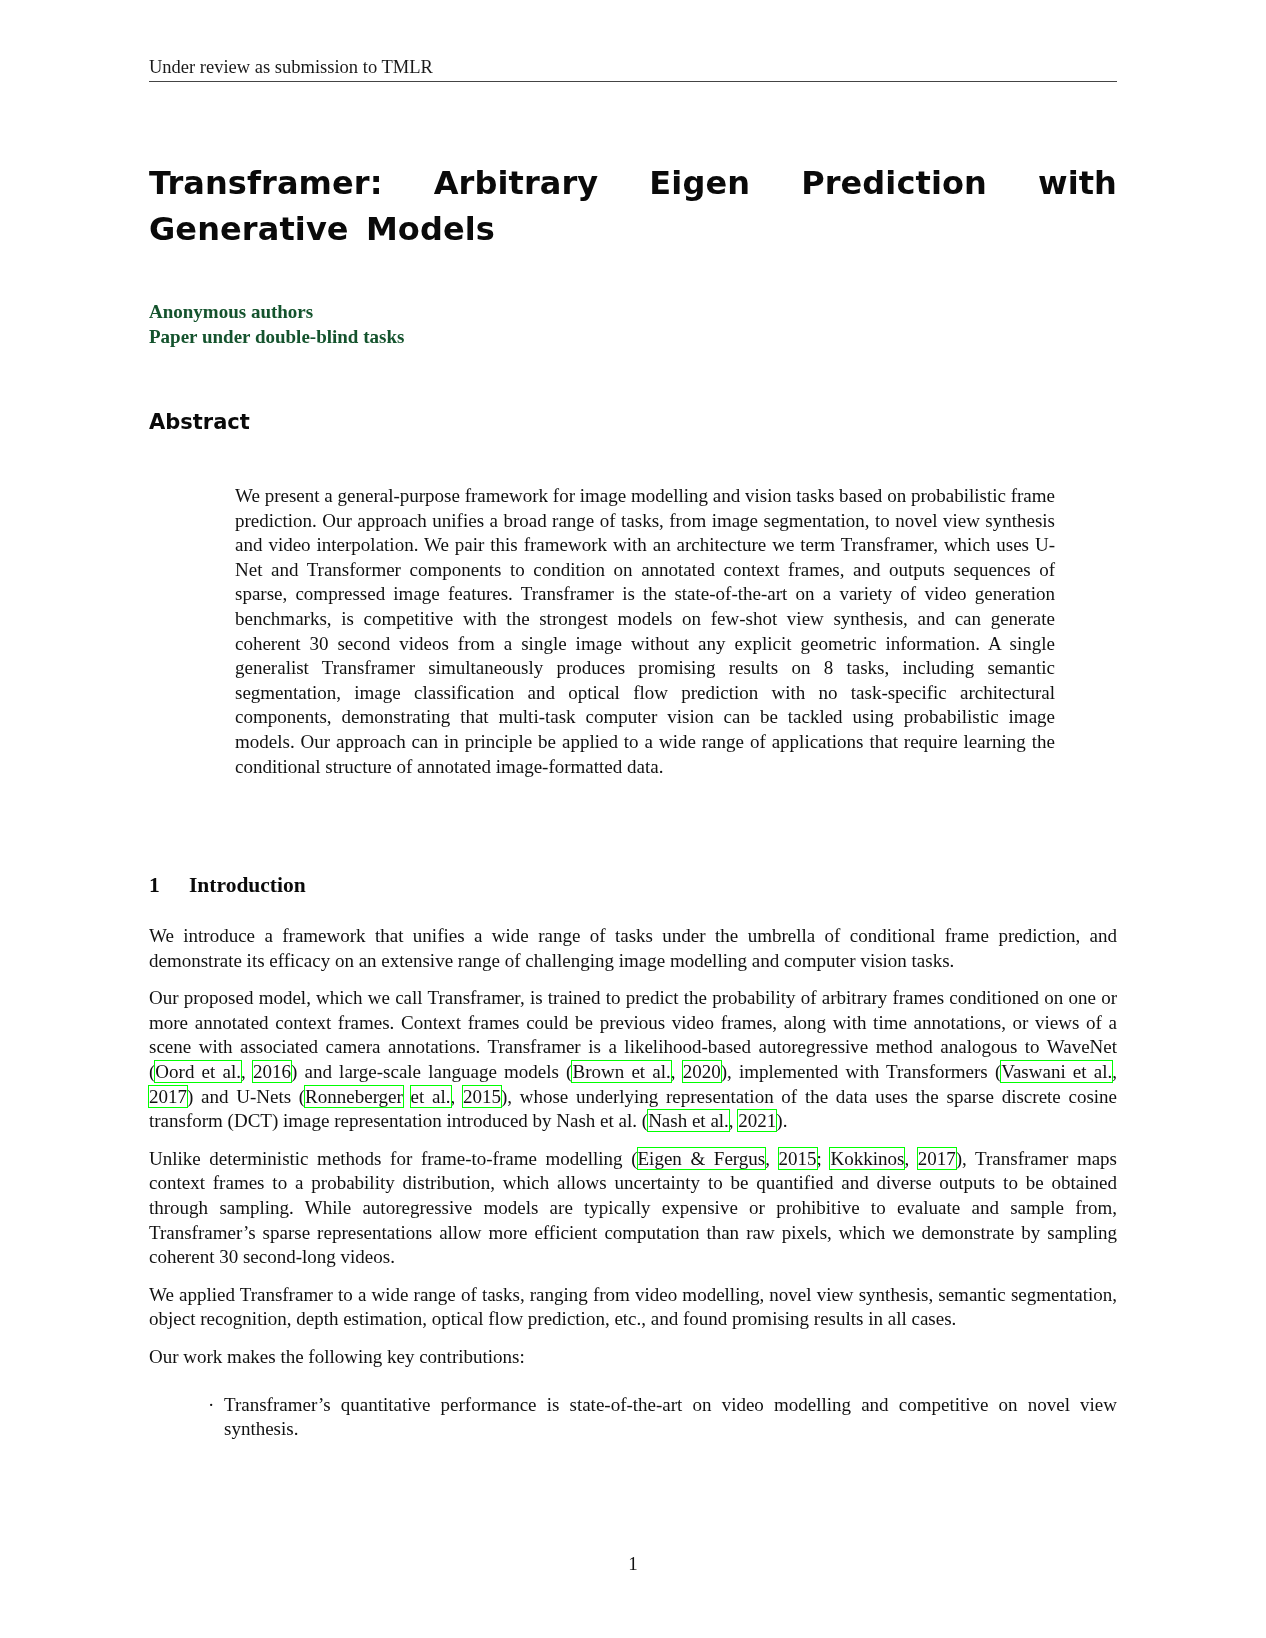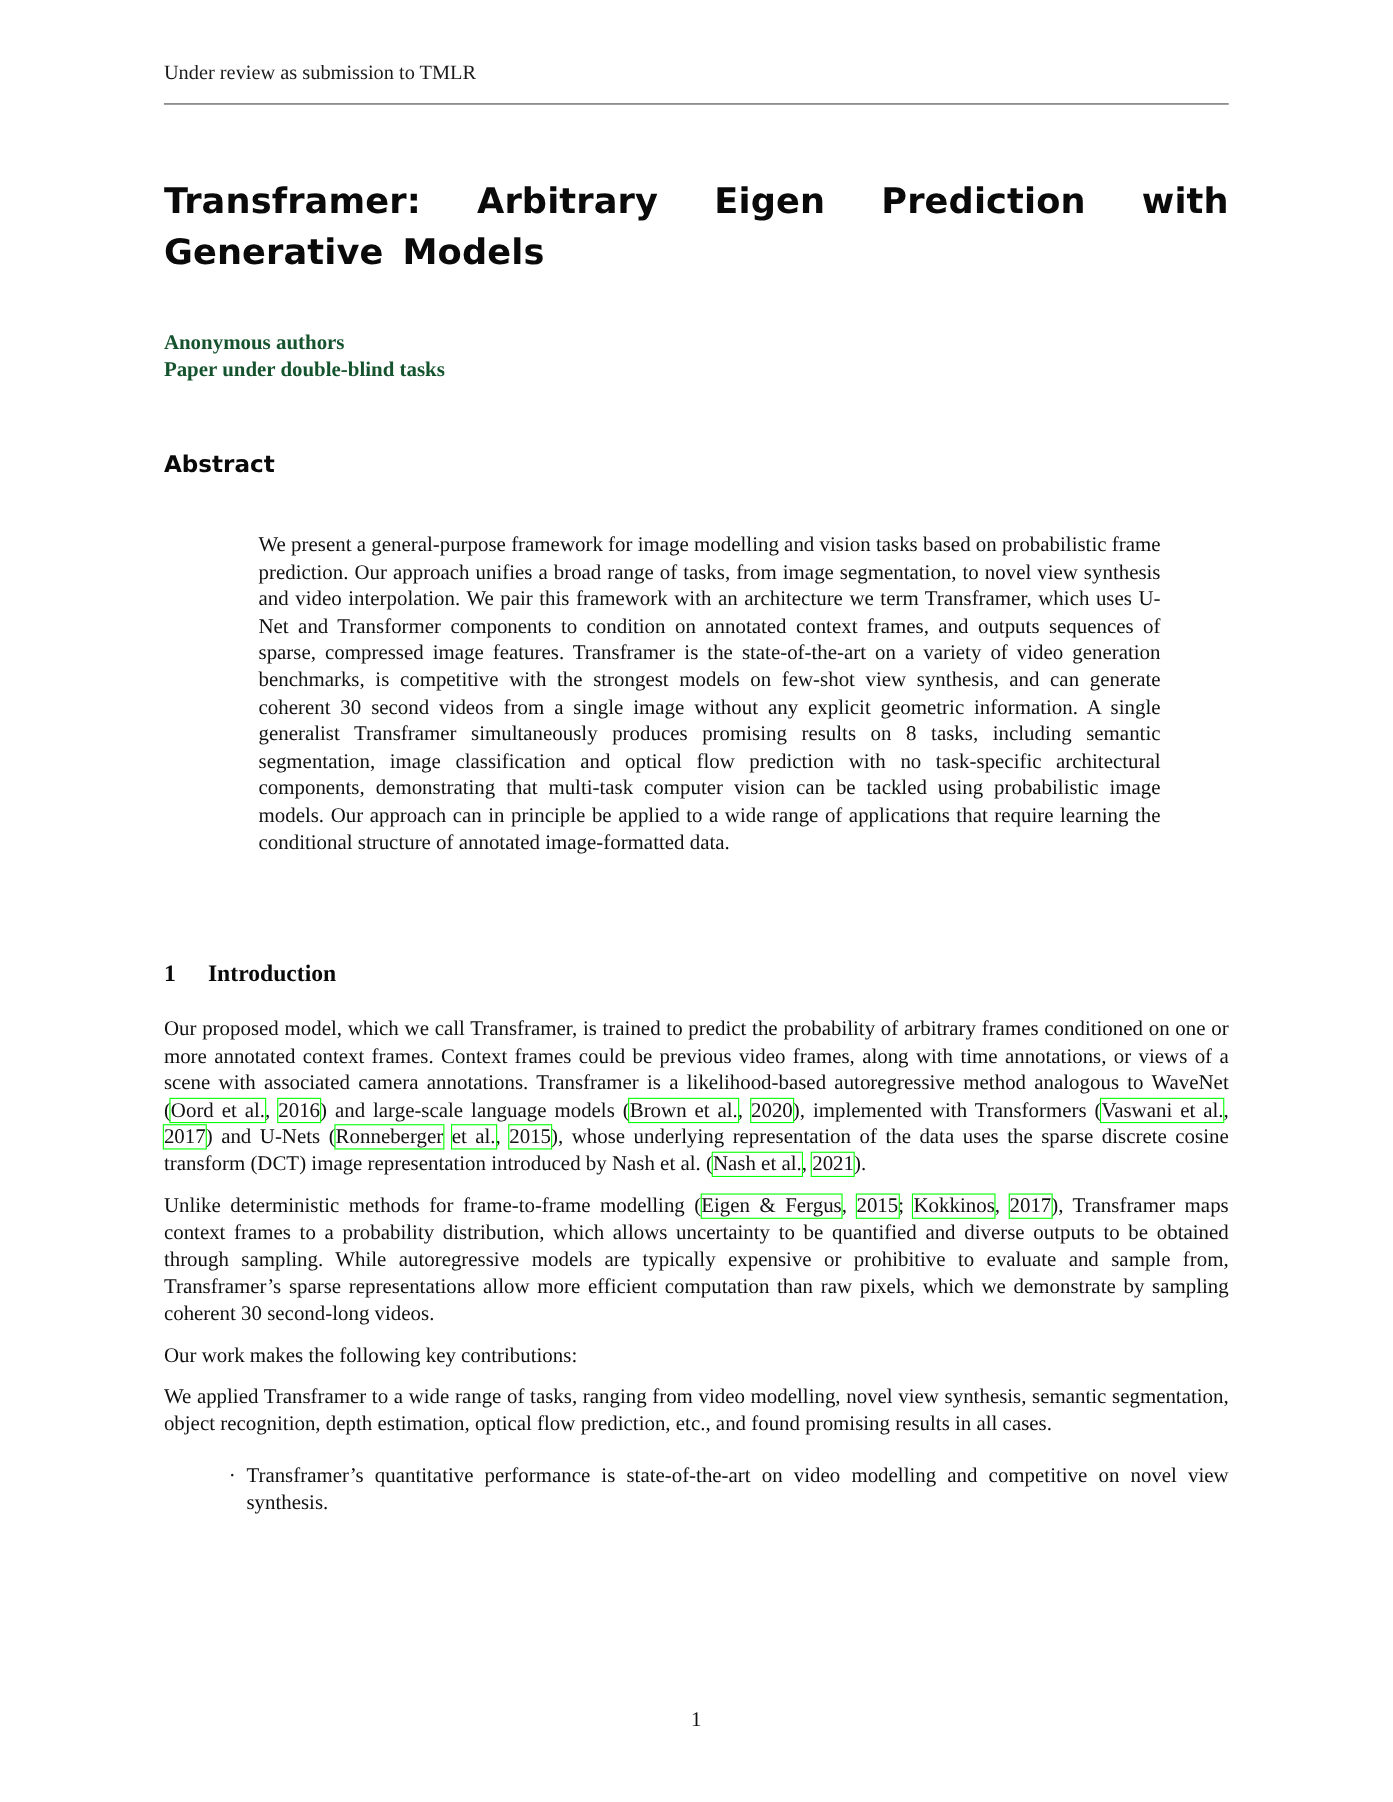--- a/index.html
+++ b/index.html
@@ -22,21 +22,21 @@
     width: 968px;
   }
   .running-header {
     position: absolute;
     top: 56px;
     left: 0;
     width: 968px;
     font-size: 18.5px;
     line-height: 22px;
     color: #1a1a1a;
-    padding-bottom: 16px;
+    padding-bottom: 3px;
     border-bottom: 1.3px solid #444444;
   }
   .title {
     position: absolute;
     top: 160px;
     left: 0;
     width: 968px;
     margin: 0;
     font-family: "DejaVu Sans", "Liberation Sans", sans-serif;
     font-weight: bold;
@@ -156,28 +156,29 @@
   </div>
 
   <h2 class="abstract-heading">Abstract</h2>
 
   <p class="abstract-body">We present a general-purpose framework for image modelling and vision tasks based on probabilistic frame prediction. Our approach unifies a broad range of tasks, from image segmentation, to novel view synthesis and video interpolation. We pair this framework with an architecture we term Transframer, which uses U-Net and Transformer components to condition on annotated context frames, and outputs sequences of sparse, compressed image features. Transframer is the state-of-the-art on a variety of video generation benchmarks, is competitive with the strongest models on few-shot view synthesis, and can generate coherent 30 second videos from a single image without any explicit geometric information. A single generalist Transframer simultaneously produces promising results on 8 tasks, including se­mantic segmentation, image classification and optical flow prediction with no task-specific architectural components, demonstrating that multi-task computer vision can be tackled using probabilistic image models. Our approach can in principle be applied to a wide range of applications that require learning the conditional structure of annotated image-formatted data.</p>
 
   <h2 class="section-heading"><span class="num">1</span><span>Introduction</span></h2>
 
   <div class="intro">
 
+    <p>We introduce a framework that unifies a wide range of tasks under the umbrella of conditional frame predic­tion, and demonstrate its efficacy on an extensive range of challenging image modelling and computer vision tasks.</p>
 
     <p><span>Our proposed model, which we call </span><span class="em">Transframer</span><span>, is trained to predict the probability of arbitrary frames conditioned on one or more annotated context frames. Context frames could be previous video frames, along with time annotations, or views of a scene with associated camera annotations. Transframer is a likelihood-based autoregressive method analogous to WaveNet (</span><span class="cite">Oord et al.</span>, <span class="cite">2016</span><span>) and large-scale language models (</span><span class="cite">Brown et al.</span>, <span class="cite">2020</span><span>), implemented with Transformers (</span><span class="cite">Vaswani et al.</span>, <span class="cite">2017</span><span>) and U-Nets (</span><span class="cite">Ronneberger</span> <span class="cite">et al.</span>, <span class="cite">2015</span><span>), whose underlying representation of the data uses the sparse discrete cosine transform (DCT) image representation introduced by Nash et al. (</span><span class="cite">Nash et al.</span>, <span class="cite">2021</span><span>).</span></p>
 
     <p><span>Unlike deterministic methods for frame-to-frame modelling (</span><span class="cite">Eigen &amp; Fergus</span>, <span class="cite">2015</span>; <span class="cite">Kokkinos</span>, <span class="cite">2017</span><span>), Trans­framer maps context frames to a probability distribution, which allows uncertainty to be quantified and diverse outputs to be obtained through sampling. While autoregressive models are typically expensive or prohibitive to evaluate and sample from, Transframer’s sparse representations allow more efficient computa­tion than raw pixels, which we demonstrate by sampling coherent 30 second-long videos.</span></p>
 
+    <p>We applied Transframer to a wide range of tasks, ranging from video modelling, novel view synthesis, semantic segmentation, object recognition, depth estimation, optical flow prediction, etc., and found promising results in all cases.</p>
+
     <p>Our work makes the following key contributions:</p>
-
-    <p>We applied Transframer to a wide range of tasks, ranging from video modelling, novel view synthesis, semantic segmentation, object recognition, depth estimation, optical flow prediction, etc., and found promising results in all cases.</p>
 
     <ul>
       <li><span class="bullet">·</span><span>Transframer’s quantitative performance is state-of-the-art on video modelling and competitive on novel view synthesis.</span></li>
     </ul>
   </div>
 
   <div class="page-number">1</div>
 </div>
 
 </body></html>

